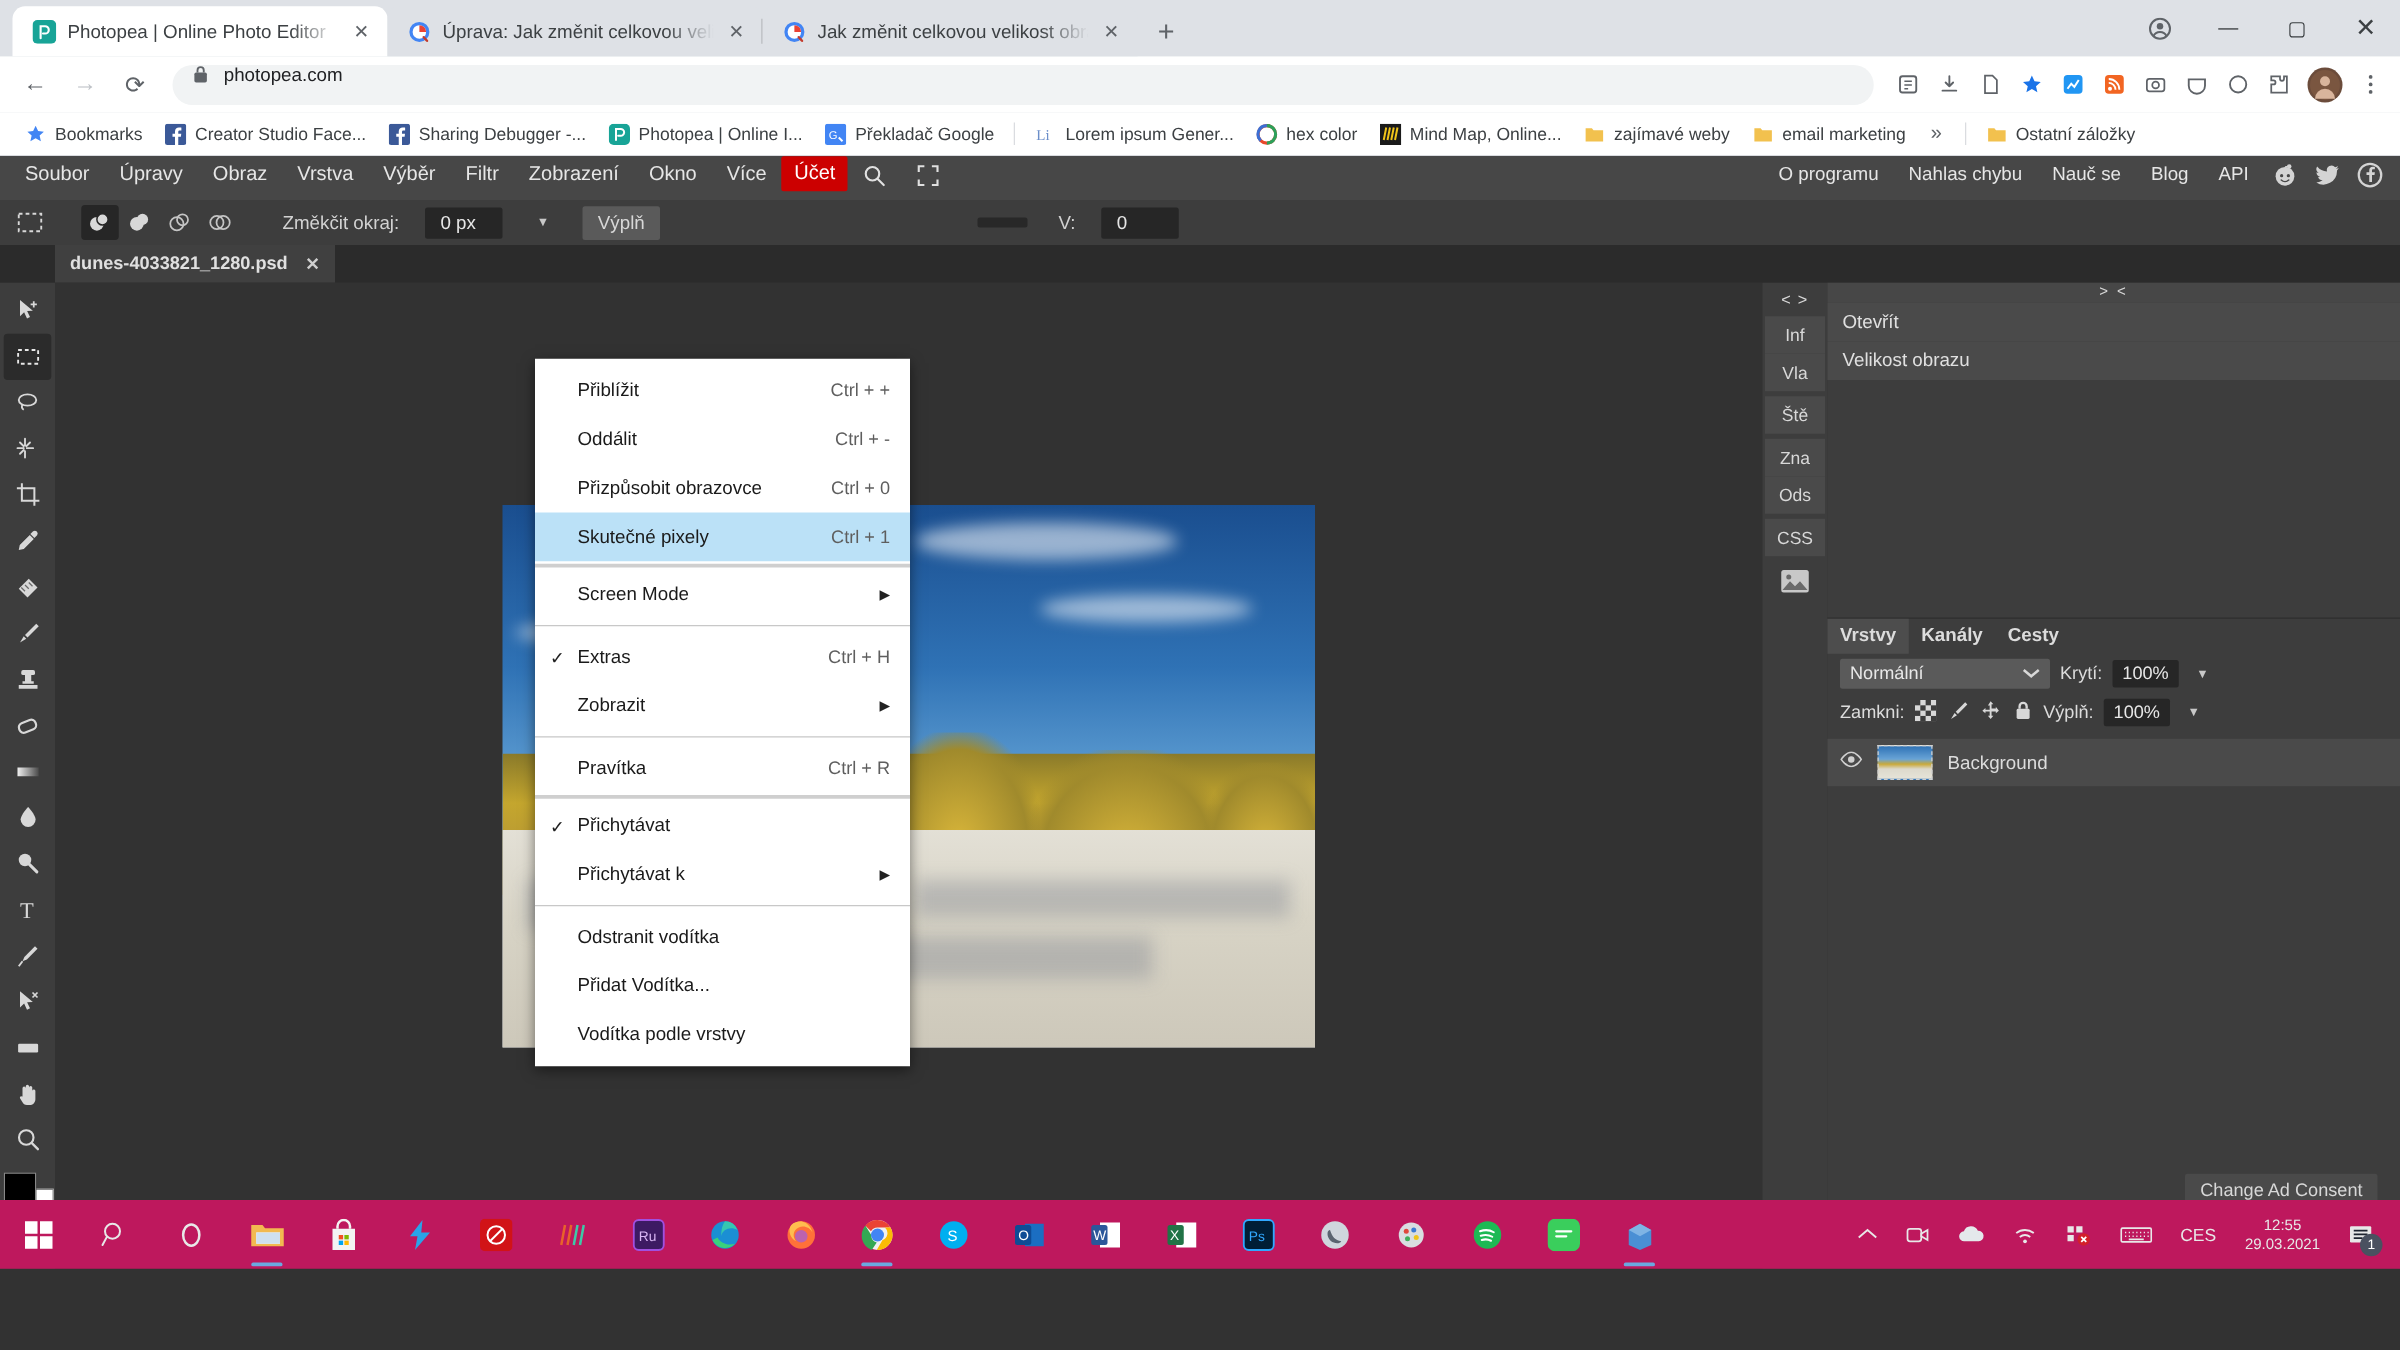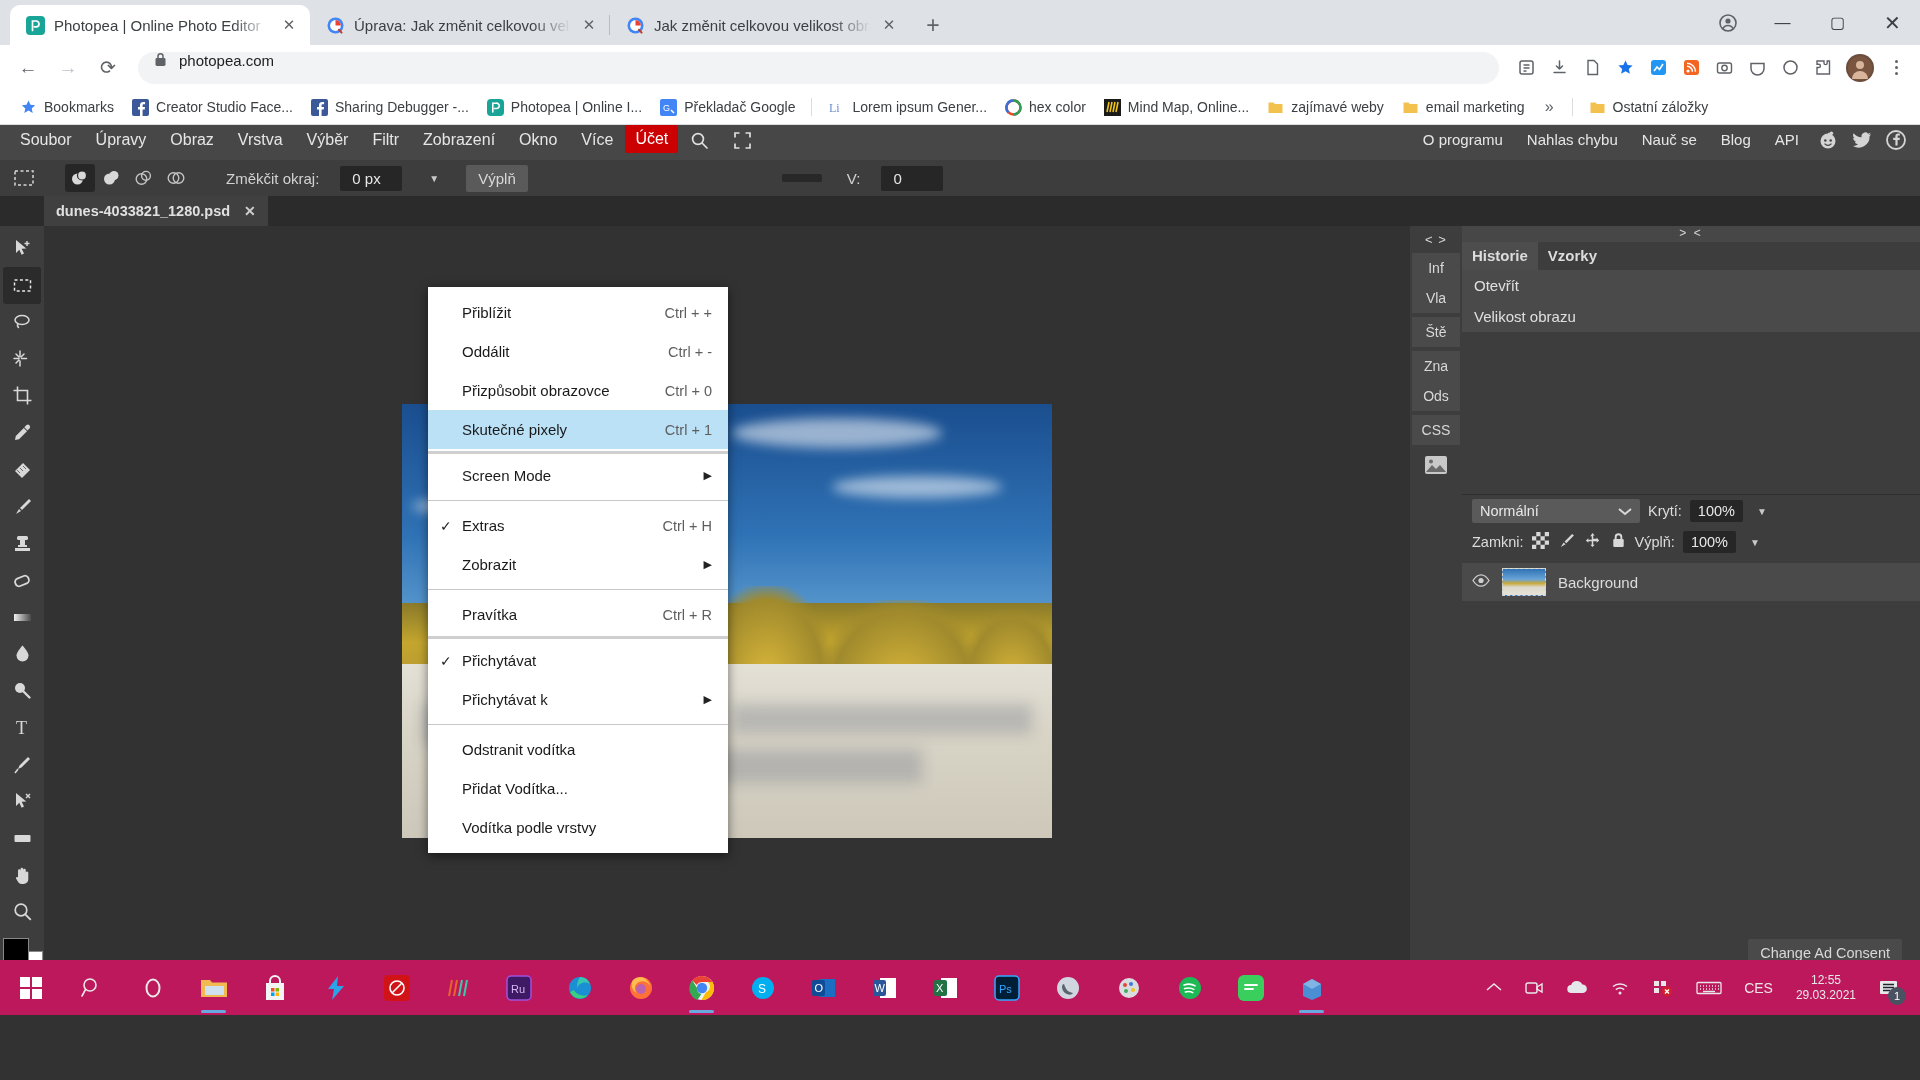--- a/index.html
+++ b/index.html
@@ -726,29 +726,30 @@
             <circle cx="7" cy="6.5" r="2" fill="#6a6a6a"></circle>
             <path d="M2 17l6-7 4 4 4-4 6 7z" fill="#6a6a6a"></path>
           </svg>
       </div>
     </div>
 
     <div class="rpanels">
 
       <div class="rp-top">
         <div class="rp-collapse">&gt; &lt;</div>
-        <div class="ptab-row">
-          <div class="ptabi sel">Historie</div>
-          <div class="ptabi">Vzorky</div>
-        </div>
         <div class="hist-row hl">Otevřít</div>
         <div class="hist-row cur">Velikost obrazu</div>
       </div>
 
       <div class="rp-bot">
+        <div class="lyr-tabs">
+          <div class="ptabi sel">Vrstvy</div>
+          <div class="ptabi">Kanály</div>
+          <div class="ptabi">Cesty</div>
+        </div>
 
         <div class="ctrl-row">
           <div class="blend-sel">
             <span>Normální</span>
             <span><svg width="14" height="9" viewBox="0 0 14 9">
                   <path d="M1 2l6 5 6-5" fill="none" stroke="#d8d8d8" stroke-width="2"></path>
                 </svg></span>
           </div>
           <span>Krytí:</span>
           <span class="valbox">100%</span>

